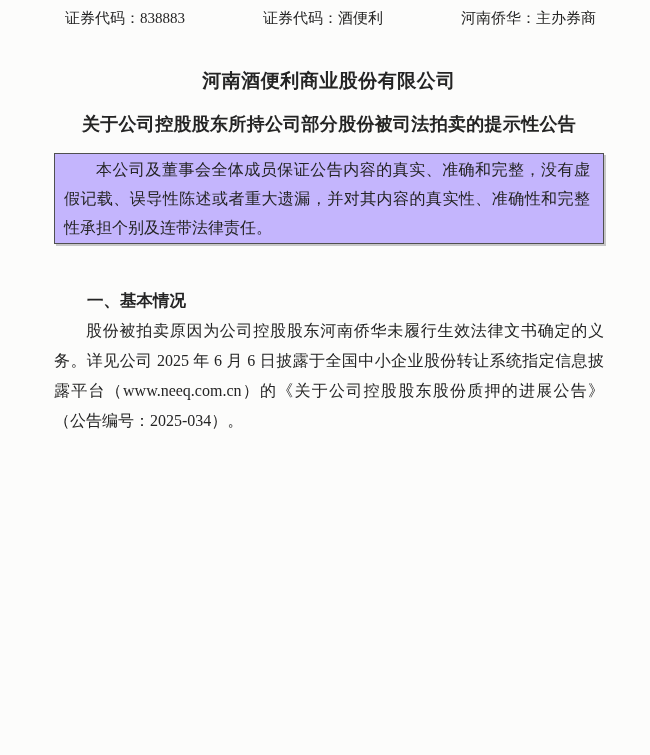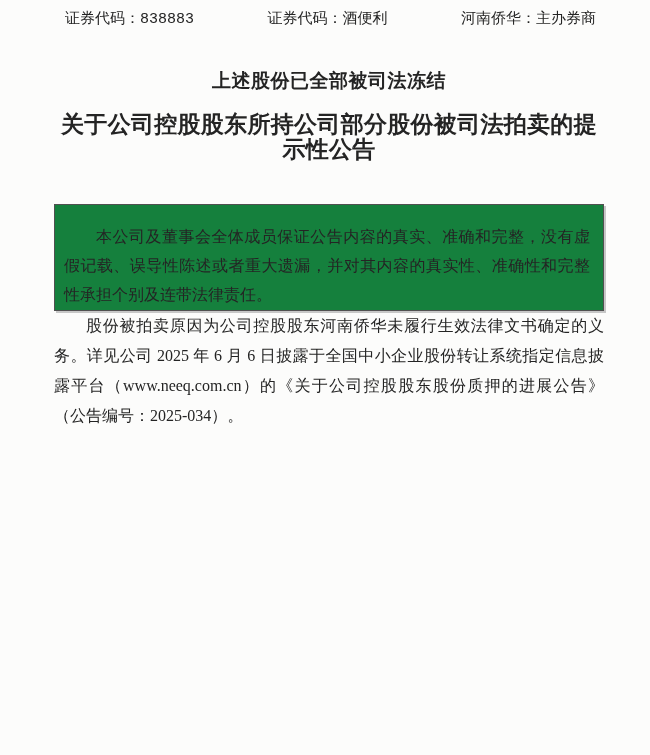--- a/index.html
+++ b/index.html
@@ -15,44 +15,43 @@
     width: 650px; height: 755px;
     padding: 9px 46px 0 54px;
     background: #fcfcfb;
   }
   .header-row {
     display: flex;
     justify-content: space-between;
     font-size: 15px;
     padding: 0 8px 0 11px;
     white-space: nowrap;
-    font-family: Liberation Mono, monospace;
   }
   .company-title {
     text-align: center;
     font-weight: bold;
     font-size: 19px;
     letter-spacing: 0.5px;
     margin: 40px 0 0;
     line-height: 25px;
   }
   .announcement-title {
     text-align: center;
     font-weight: bold;
-    font-size: 23px;
+    font-size: 18px;
     letter-spacing: 0.3px;
     margin: 19px 0 0;
     line-height: 25px;
   }
   .disclaimer-box {
-    margin-top: 42px;
+    margin-top: 16px;
     border: 1.5px solid #505050;
     box-shadow: 2px 2px 0 rgba(135,135,135,0.45);
-    padding: 17px 13px 1px 9px;
-    background: #15803d;
+    padding: 1px 13px 1px 9px;
+    background: #c4b5fd;
   }
   .disclaimer-text {
     margin: 0;
     font-size: 16px;
     line-height: 29px;
     text-indent: 2em;
     text-align: justify;
   }
   .section-heading {
     margin: 42px 0 0;
@@ -74,24 +73,25 @@
 <body>
 
 <div class="doc">
 
   <div class="header-row">
     <span><span>证券代码：</span><span>838883</span></span>
     <span><span>证券代码：</span><span>酒便利</span></span>
     <span><span>河南侨华：</span><span>主办券商</span></span>
   </div>
 
-  <h1 class="company-title">上述股份已全部被司法冻结</h1>
+  <h1 class="company-title">河南酒便利商业股份有限公司</h1>
 
   <h2 class="announcement-title">关于公司控股股东所持公司部分股份被司法拍卖的提示性公告</h2>
 
   <div class="disclaimer-box">
     <p class="disclaimer-text">本公司及董事会全体成员保证公告内容的真实、准确和完整，没有虚假记载、误导性陈述或者重大遗漏，并对其内容的真实性、准确性和完整性承担个别及连带法律责任。</p>
   </div>
 
+  <h3 class="section-heading">一、基本情况</h3>
 
   <p class="para">股份被拍卖原因为公司控股股东河南侨华未履行生效法律文书确定的义务。详见公司 2025 年 6 月 6 日披露于全国中小企业股份转让系统指定信息披露平台（www.neeq.com.cn）的《关于公司控股股东股份质押的进展公告》（公告编号：2025-034）。</p>
 
 </div>
 
 </body></html>

